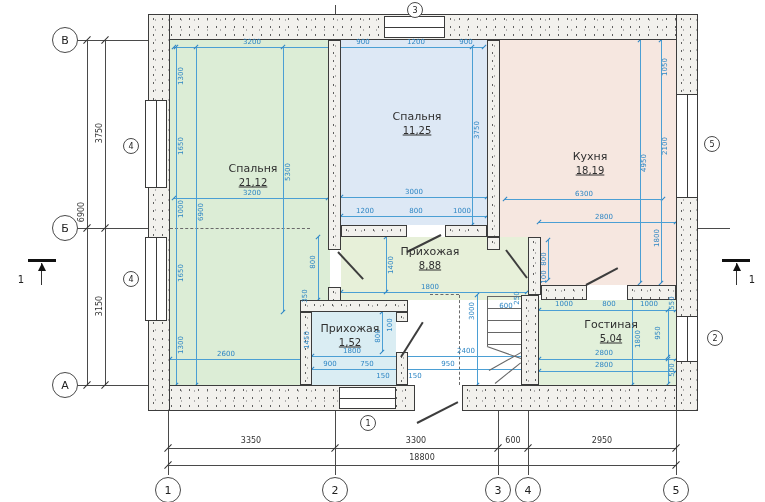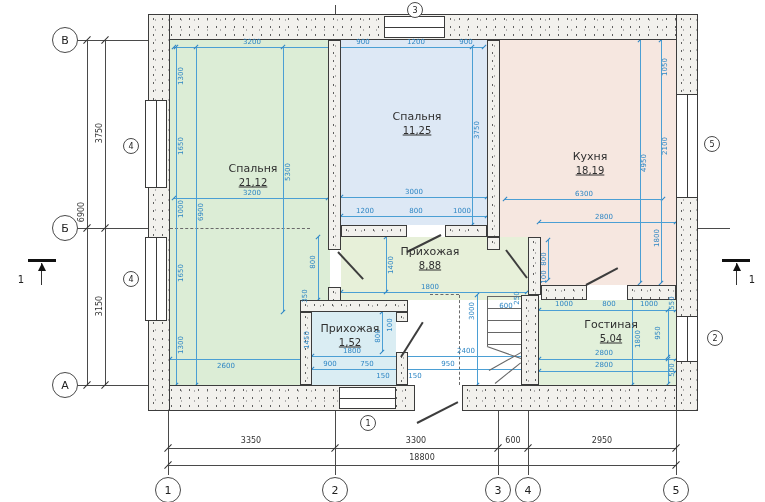--- a/index.html
+++ b/index.html
@@ -209,21 +209,21 @@
     <div class="dim-b" style="left: 416px; top: 42px;">1200</div>
     <div class="dim-b" style="left: 466px; top: 42px;">900</div>
     <div class="dim-b rot" style="left: 181px; top: 76px;">1300</div>
     <div class="dim-b rot" style="left: 181px; top: 146px;">1650</div>
     <div class="dim-b rot" style="left: 181px; top: 209px;">1000</div>
     <div class="dim-b rot" style="left: 181px; top: 273px;">1650</div>
     <div class="dim-b rot" style="left: 181px; top: 345px;">1300</div>
     <div class="dim-b rot" style="left: 201px; top: 212px;">6900</div>
     <div class="dim-b rot" style="left: 288px; top: 172px;">5300</div>
     <div class="dim-b" style="left: 252px; top: 193px;">3200</div>
-    <div class="dim-b" style="left: 226px; top: 354px; margin-top: 12px;">2600</div>
+    <div class="dim-b" style="left: 226px; top: 354px;">2600</div>
     <div class="dim-b" style="left: 414px; top: 192px;">3000</div>
     <div class="dim-b" style="left: 365px; top: 211px;">1200</div>
     <div class="dim-b" style="left: 416px; top: 211px;">800</div>
     <div class="dim-b" style="left: 462px; top: 211px;">1000</div>
     <div class="dim-b rot" style="left: 477px; top: 130px;">3750</div>
     <div class="dim-b rot" style="left: 665px; top: 67px;">1050</div>
     <div class="dim-b rot" style="left: 665px; top: 146px;">2100</div>
     <div class="dim-b rot" style="left: 644px; top: 163px;">4950</div>
     <div class="dim-b rot" style="left: 657px; top: 238px;">1800</div>
     <div class="dim-b" style="left: 584px; top: 194px;">6300</div>

